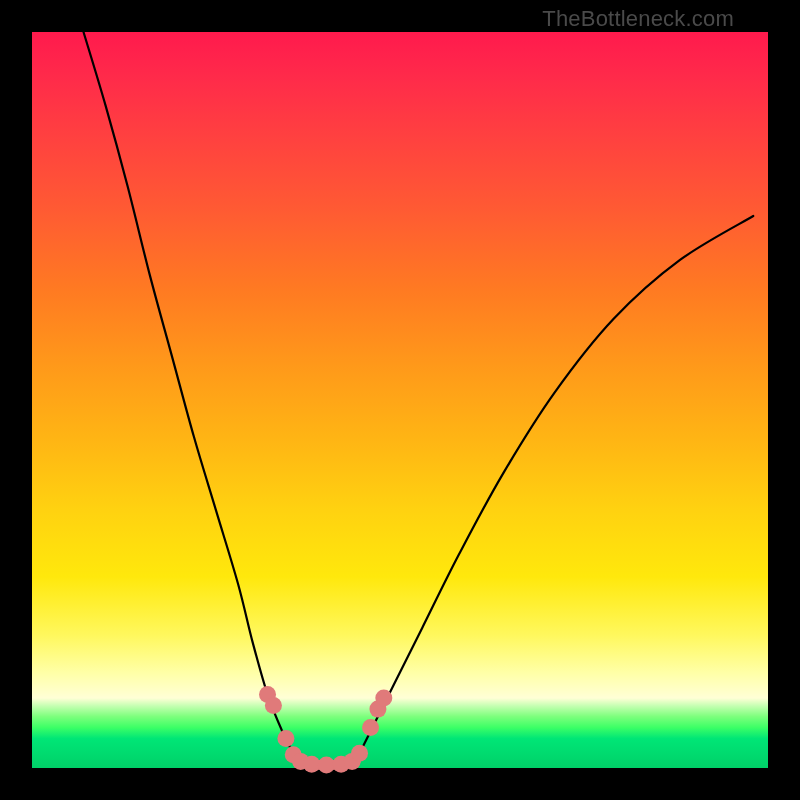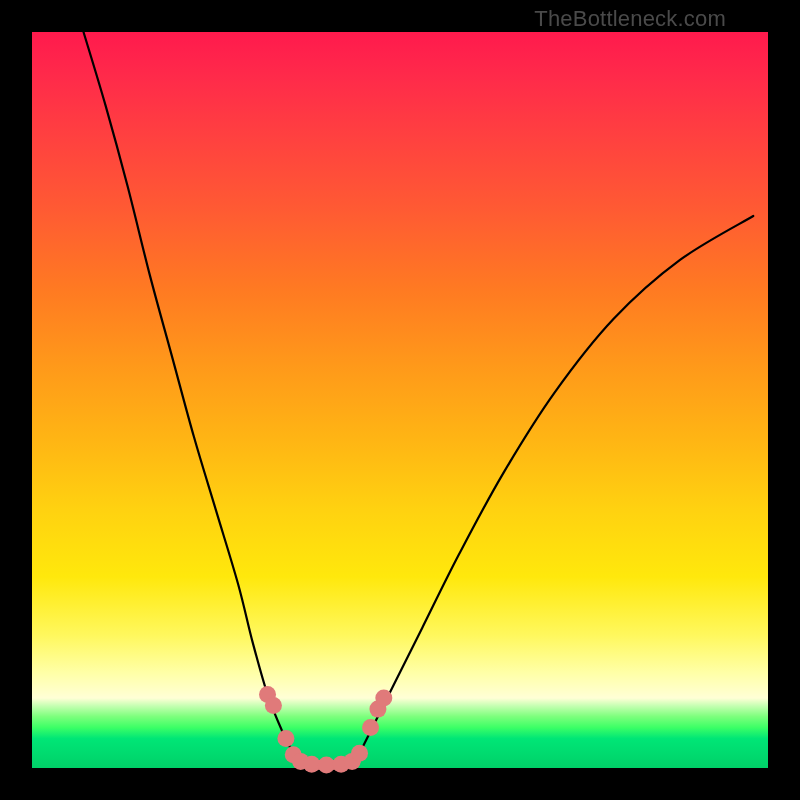--- a/index.html
+++ b/index.html
@@ -9,20 +9,21 @@
     height: 800px;
     overflow: hidden;
     background: #000;
     font-family: Arial, Helvetica, sans-serif;
   }
   .frame {
     position: absolute;
     top: 0; left: 0;
     width: 736px; height: 800px;
     background: #000;
+    padding-left: 8px;
   }
   .plot-area {
     position: absolute;
     top: 32px;
     left: 32px;
     width: 736px;
     height: 736px;
     
     background:
       linear-gradient(to bottom,

